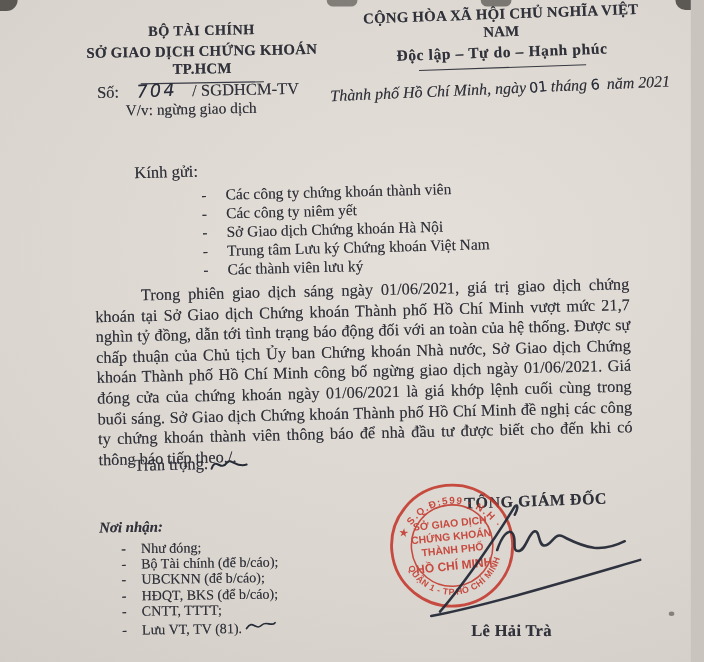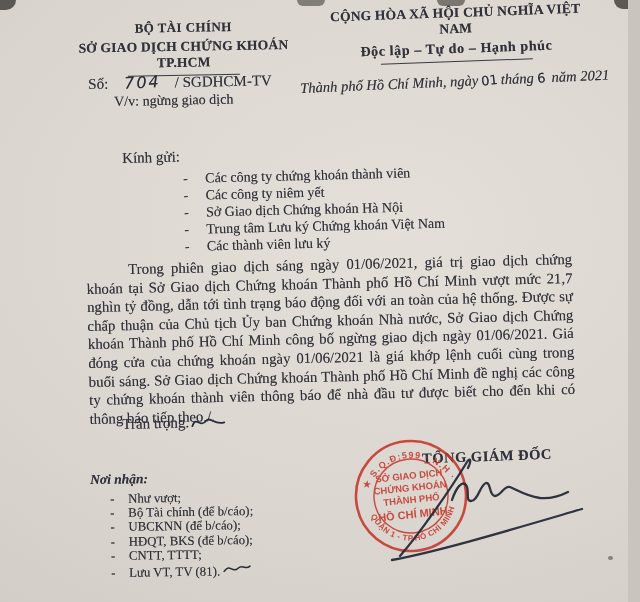--- a/index.html
+++ b/index.html
@@ -149,26 +149,27 @@
   </svg>
 
   <svg class="abs" style="left:340px;top:438px;" width="250" height="135" viewBox="0 0 250 135">
     <g fill="none" stroke="#262b38" stroke-width="2.3" stroke-linecap="round" opacity=".95">
       <path d="M52,122 C100,113 170,92 242,71"></path>
       <path d="M60,118 C80,95 110,52 127,24 C130,19 132,22 128,30"></path>
       <path d="M112,62 C116,50 122,42 126,47 C130,52 125,63 131,63 C138,63 140,47 146,45 C151,44 149,58 155,58 C161,58 164,47 170,49 C177,52 186,58 200,60 C210,61 220,58 228,54"></path>
     </g>
   </svg>
 
+  <div class="abs signname b ctr txt">Lê Hải Trà</div>
 
   <div class="abs nnlabel b i txt">Nơi nhận:</div>
   <div class="abs nnlist txt">
     <div class="row">
         <span class="dash">-</span>
-        <span>Như vượt;</span>
+        <span>Như đóng;</span>
       </div>
     <div class="row">
         <span class="dash">-</span>
         <span>Bộ Tài chính (để b/cáo);</span>
       </div>
     <div class="row">
         <span class="dash">-</span>
         <span>UBCKNN (để b/cáo);</span>
       </div>
     <div class="row">

